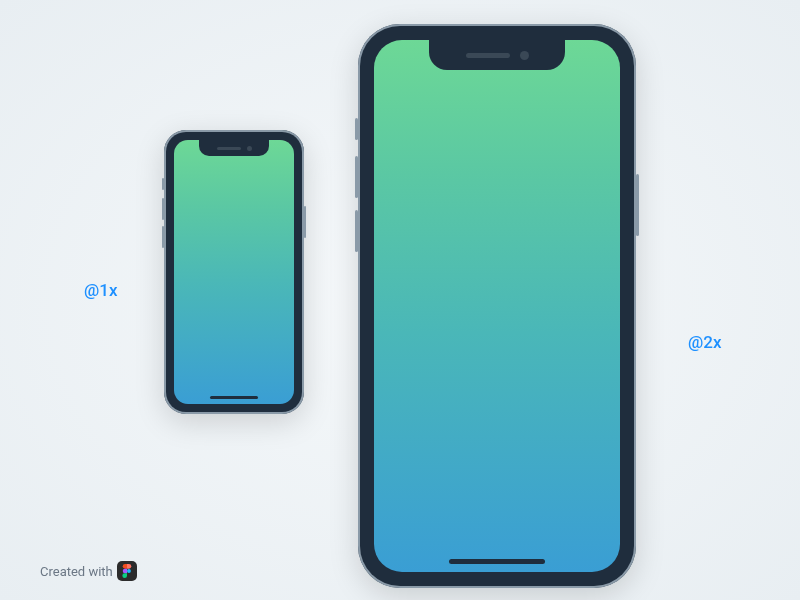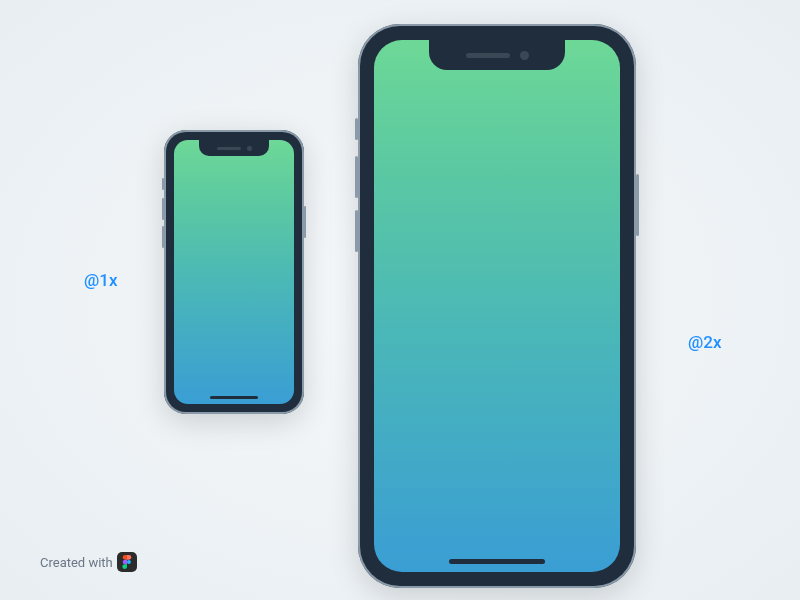--- a/index.html
+++ b/index.html
@@ -121,27 +121,27 @@
     .phone-large .btn-left2 { left: -3px; top: 132px; width: 3px; height: 42px; }
     .phone-large .btn-left3 { left: -3px; top: 186px; width: 3px; height: 42px; }
     .phone-large .btn-right { right: -3px; top: 150px; width: 3px; height: 62px; }
 
     .scale-label {
       position: absolute;
       color: #1e90ff;
       font-size: 17px;
       font-weight: 500;
     }
-    .label-1x { left: 84px; top: 270px; }
+    .label-1x { left: 84px; top: 280px; }
     .label-2x { left: 688px; top: 296px; margin-top: 36px; }
 
     .credit {
       position: absolute;
       left: 40px;
-      bottom: 28px;
+      bottom: 19px;
       display: flex;
       align-items: center;
       gap: 4px;
       color: #6b7785;
       font-size: 13px;
     }
     .figma-icon {
       width: 20px;
       height: 20px;
       background: #2c2c2c;

